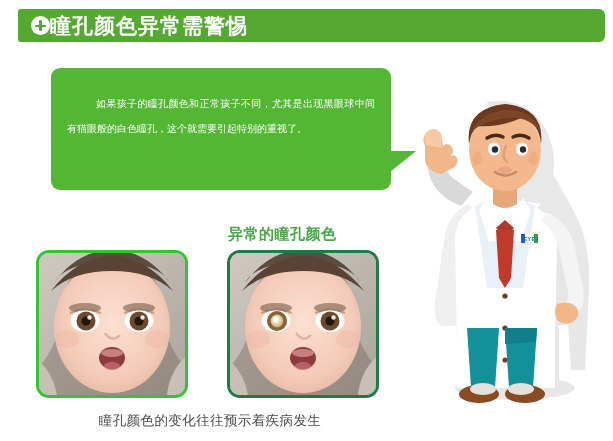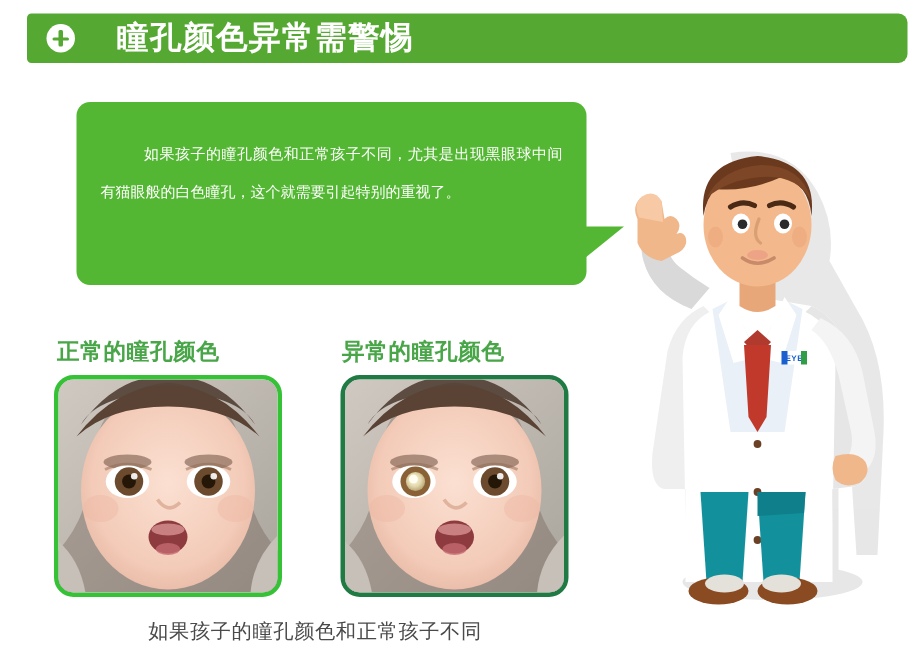--- a/index.html
+++ b/index.html
@@ -26,21 +26,21 @@
     position:absolute;left:0;top:0;width:19px;height:19px;
     border-radius:50%;background:#ffffff;
   }
   .banner .plus-wrap .bar-h{
     position:absolute;left:4px;top:8.5px;width:11px;height:2.6px;background:#55a832;border-radius:1px;
   }
   .banner .plus-wrap .bar-v{
     position:absolute;left:8.2px;top:4.2px;width:2.6px;height:11px;background:#55a832;border-radius:1px;
   }
   .banner-title{
-    margin-left:28px;color:#ffffff;font-size:21px;font-weight:bold;
+    margin-left:0;color:#ffffff;font-size:21px;font-weight:bold;
     letter-spacing:1px;line-height:1;white-space:nowrap;
   }
 
   
   .bubble{
     position:absolute;left:51px;top:68px;width:340px;height:122px;
     background:#53b733;border-radius:9px;
   }
   .bubble-text{
     position:absolute;left:16px;top:23px;width:308px;
@@ -95,21 +95,20 @@
       <div class="bar-v"></div>
     </div>
     <div class="banner-title">瞳孔颜色异常需警惕</div>
   </div>
 
   <div class="bubble">
     <div class="bubble-text">如果孩子的瞳孔颜色和正常孩子不同，尤其是出现黑眼球中间有猫眼般的白色瞳孔，这个就需要引起特别的重视了。</div>
   </div>
   <div class="bubble-tail"></div>
 
-  <div class="cap cap-normal">正常的瞳孔颜色</div>
   <div class="cap cap-abnormal">异常的瞳孔颜色</div>
 
   <div class="photo photo-normal">
     <svg viewBox="0 0 146 142" preserveAspectRatio="xMidYMid slice">
       <defs>
         <radialGradient id="faceA" cx="50%" cy="46%" r="62%">
           <stop offset="0%" stop-color="#fbe0d2"></stop>
           <stop offset="70%" stop-color="#f3cbb8"></stop>
           <stop offset="100%" stop-color="#e3b49f"></stop>
         </radialGradient>
@@ -187,21 +186,21 @@
       <ellipse cx="73" cy="105" rx="13" ry="11" fill="#8d3b3f"></ellipse>
       <ellipse cx="73" cy="100" rx="11" ry="4" fill="#c98080"></ellipse>
       <ellipse cx="73" cy="113" rx="8" ry="4" fill="#c46a70" opacity="0.8"></ellipse>
       <ellipse cx="28" cy="86" rx="12" ry="9" fill="#eeb7a5" opacity="0.45"></ellipse>
       <ellipse cx="118" cy="86" rx="12" ry="9" fill="#eeb7a5" opacity="0.45"></ellipse>
       <path d="M0 108 Q14 120 18 142 L0 142 Z" fill="#c6c0b8"></path>
       <path d="M146 104 Q130 120 128 142 L146 142 Z" fill="#c6c0b8"></path>
     </svg>
   </div>
 
-  <div class="footer-cap">如果孩子的瞳孔颜色和正常孩子不同</div>
+  <div class="footer-cap">瞳孔颜色的变化往往预示着疾病发生</div>
 
   <div class="doctor">
     <svg viewBox="0 0 218 353">
 
       <g opacity="0.16">
         <path d="M92 14 Q132 8 150 40 Q162 62 158 86 L176 118 Q196 150 194 200 L190 282 L176 282 L170 190 L164 176 L164 300 L132 300 L120 170 Z" fill="#6d6d6d"></path>
         <ellipse cx="120" cy="300" rx="60" ry="12" fill="#6d6d6d"></ellipse>
       </g>
 
       <g>

